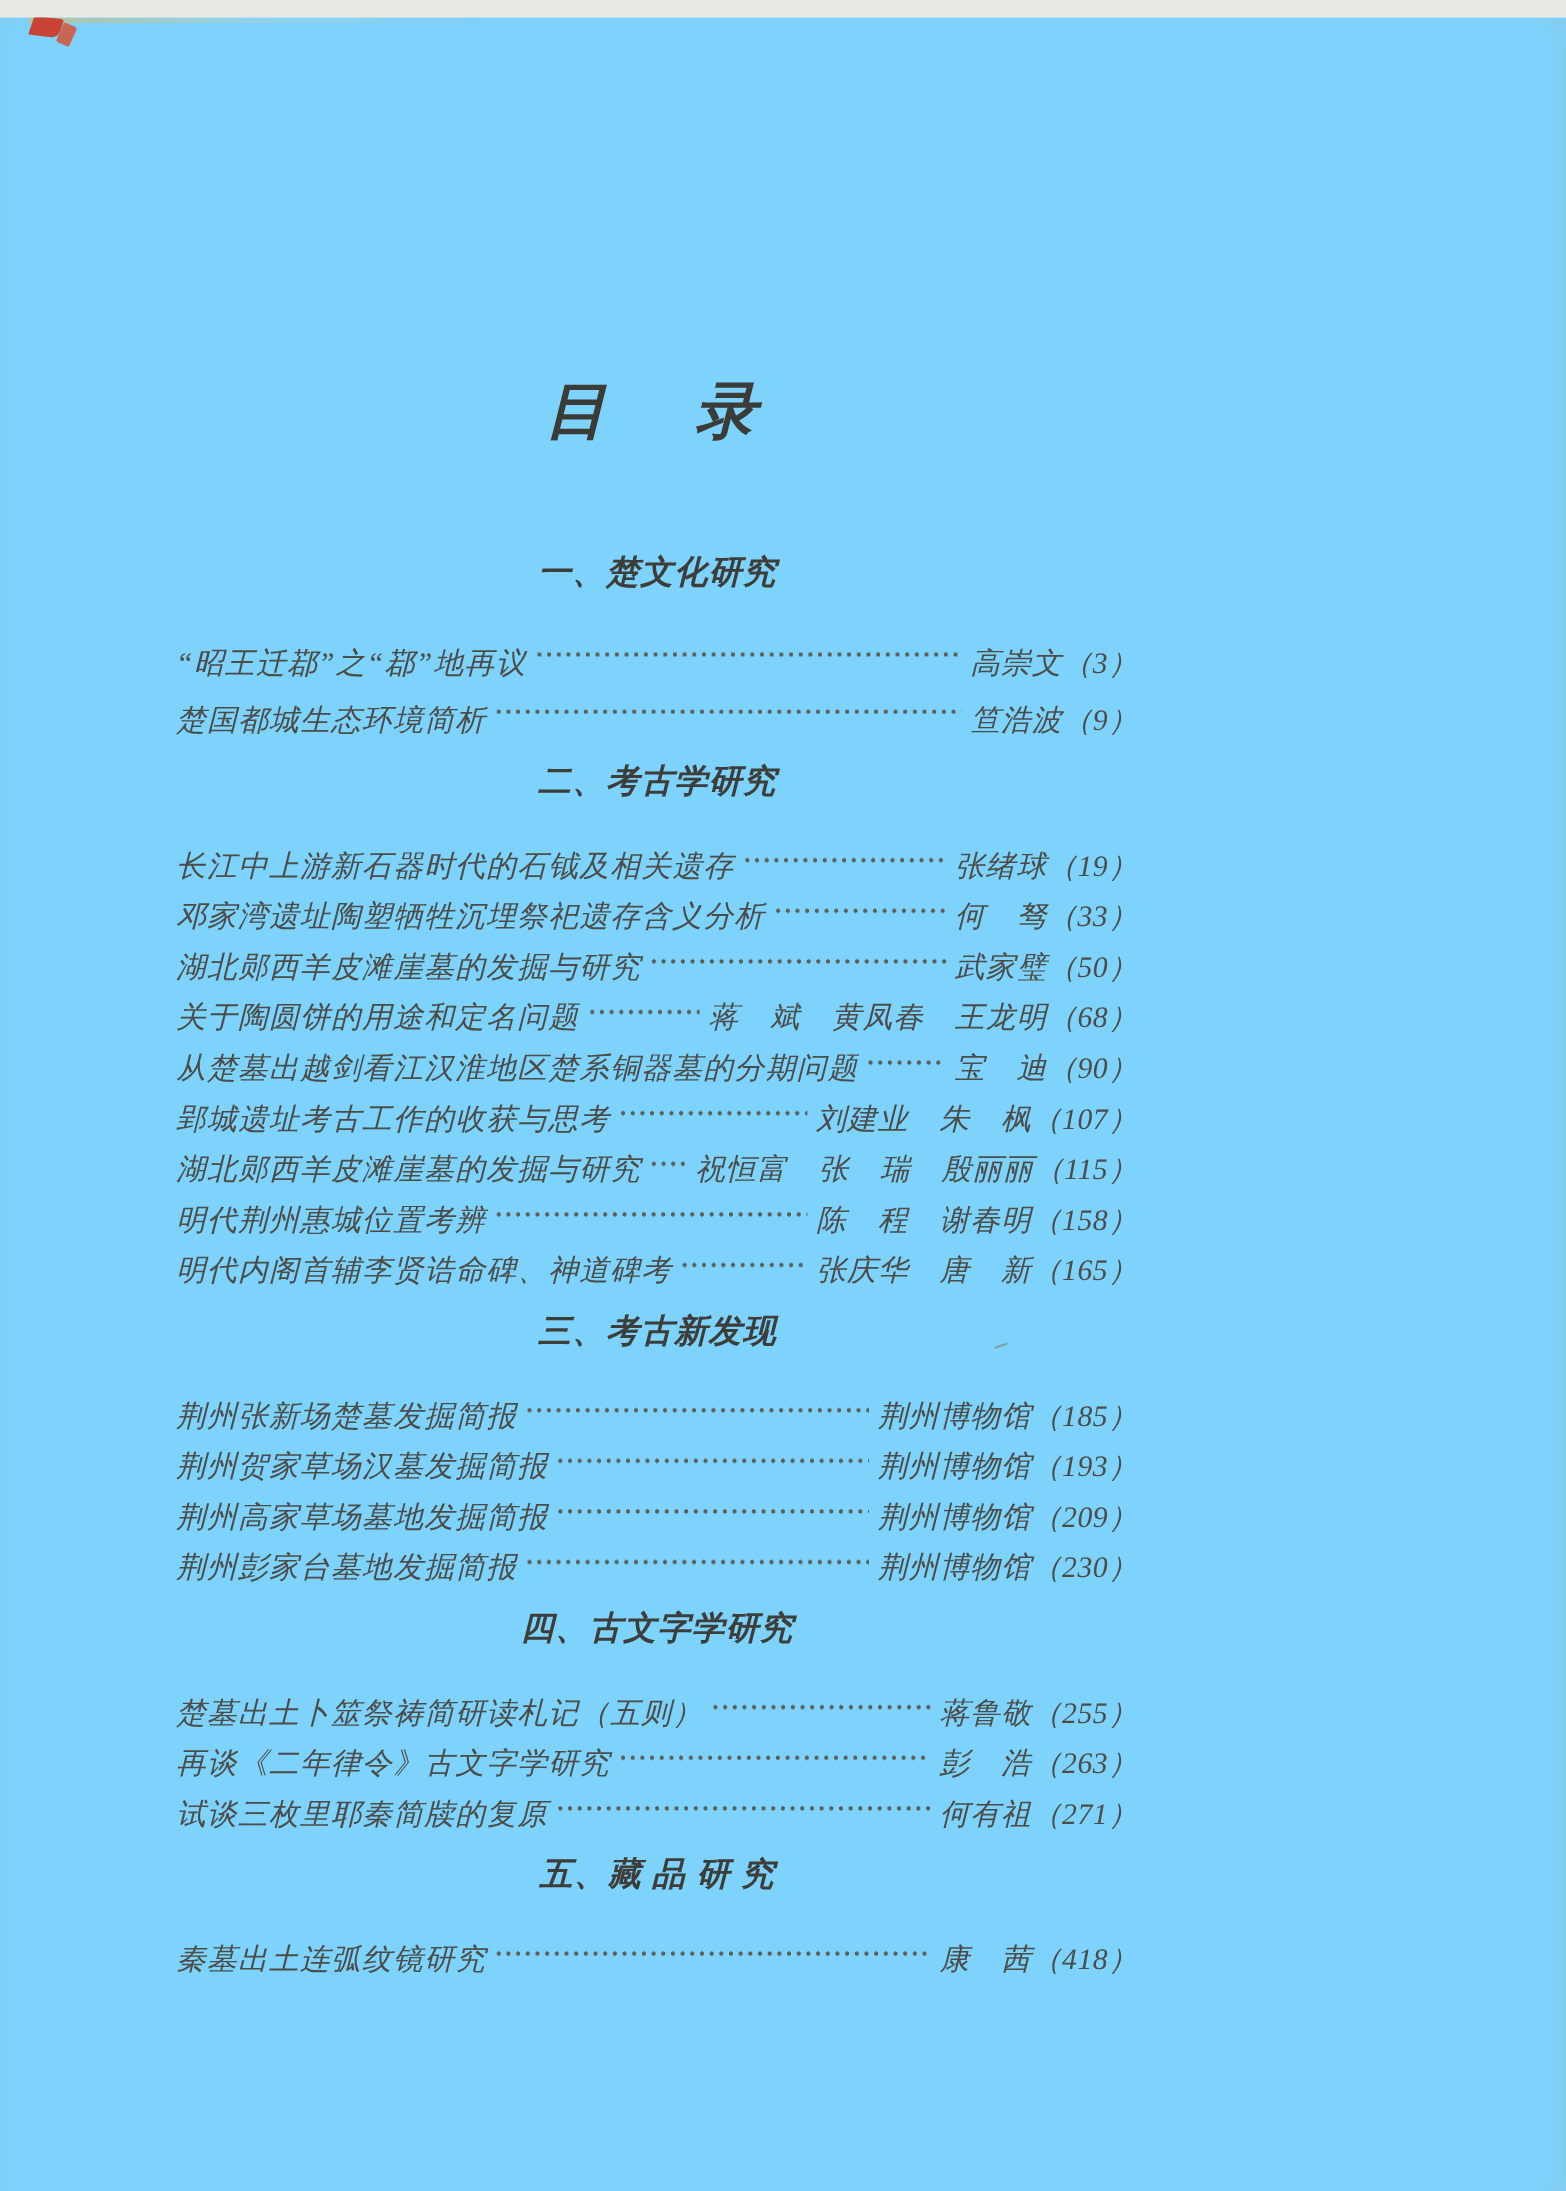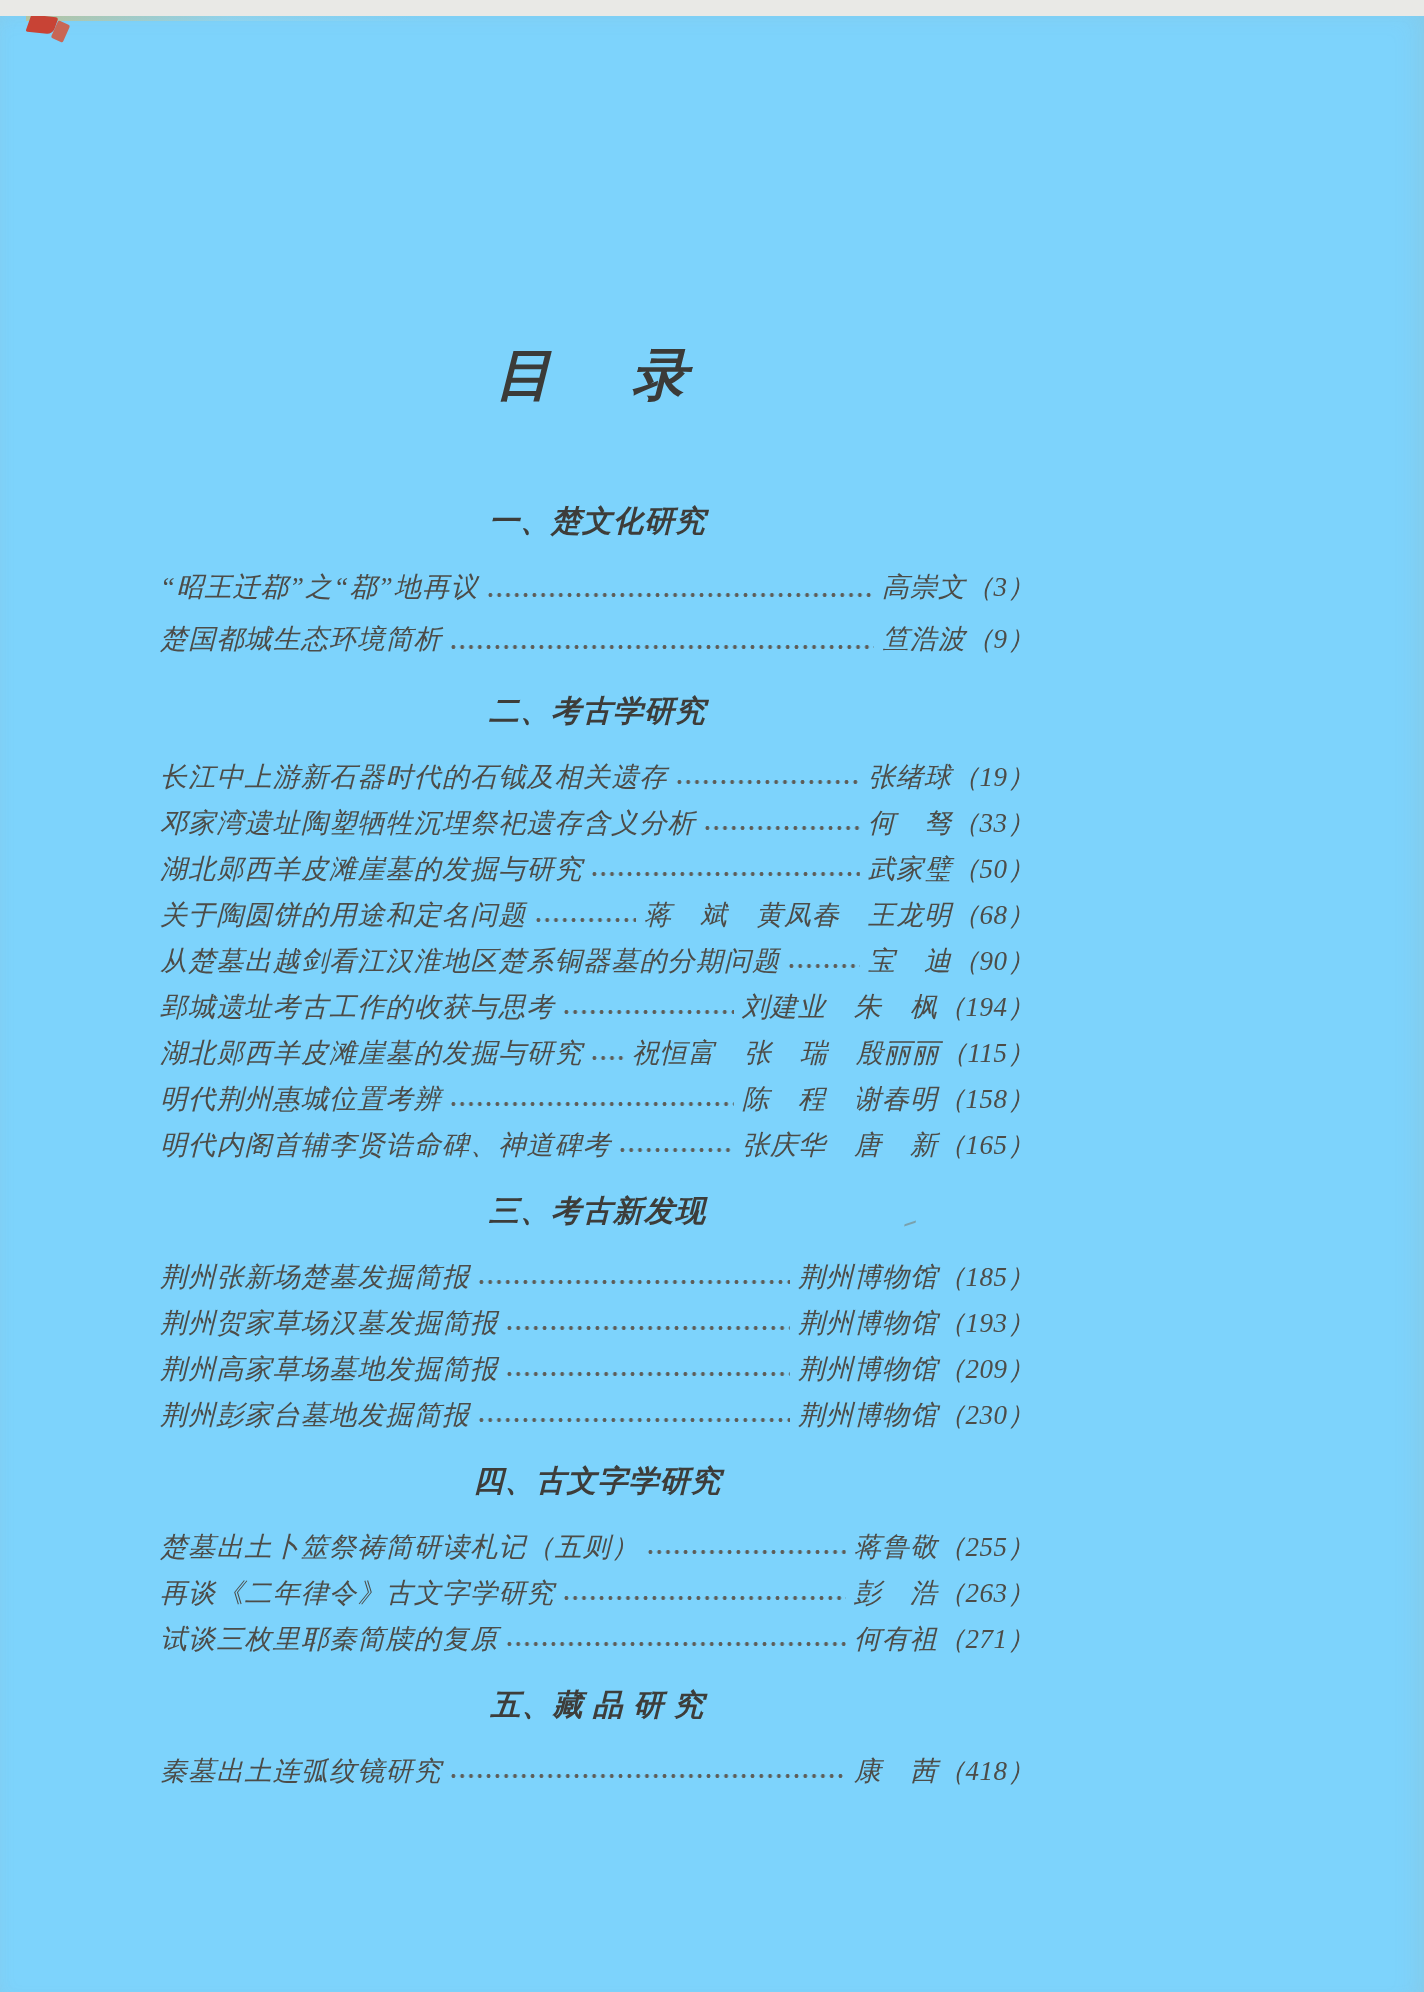--- a/index.html
+++ b/index.html
@@ -56,21 +56,21 @@
     font-weight:bold;
     font-size:30px;
     letter-spacing:1px;
     color:#3d3d3a;
   }
   .section:first-of-type .heading { margin-top:100px; }
 
   .entries { margin-top:31px; }
 
   .entry {
-    display:flex; align-items:flex-start;
+    display:flex; align-items:flex-end;
     height:46px;
     font-size:27px;
     white-space:nowrap;
   }
   .section:first-of-type .entry { height:52px; }
 
   .etitle { letter-spacing:1.2px; color:#4c4c48; }
 
   .leader {
     flex:1 1 auto;
@@ -153,21 +153,21 @@
       <span class="etitle">从楚墓出越剑看江汉淮地区楚系铜器墓的分期问题</span>
       <span class="leader"></span>
       <span class="eauthors">宝　迪</span>
       <span class="epage">（90）</span>
     </div>
 
     <div class="entry">
       <span class="etitle">郢城遗址考古工作的收获与思考</span>
       <span class="leader"></span>
       <span class="eauthors">刘建业　朱　枫</span>
-      <span class="epage">（194）</span>
+      <span class="epage">（107）</span>
     </div>
 
     <div class="entry">
       <span class="etitle">湖北郧西羊皮滩崖墓的发掘与研究</span>
       <span class="leader"></span>
       <span class="eauthors">祝恒富　张　瑞　殷丽丽</span>
       <span class="epage">（115）</span>
     </div>
 
     <div class="entry">

